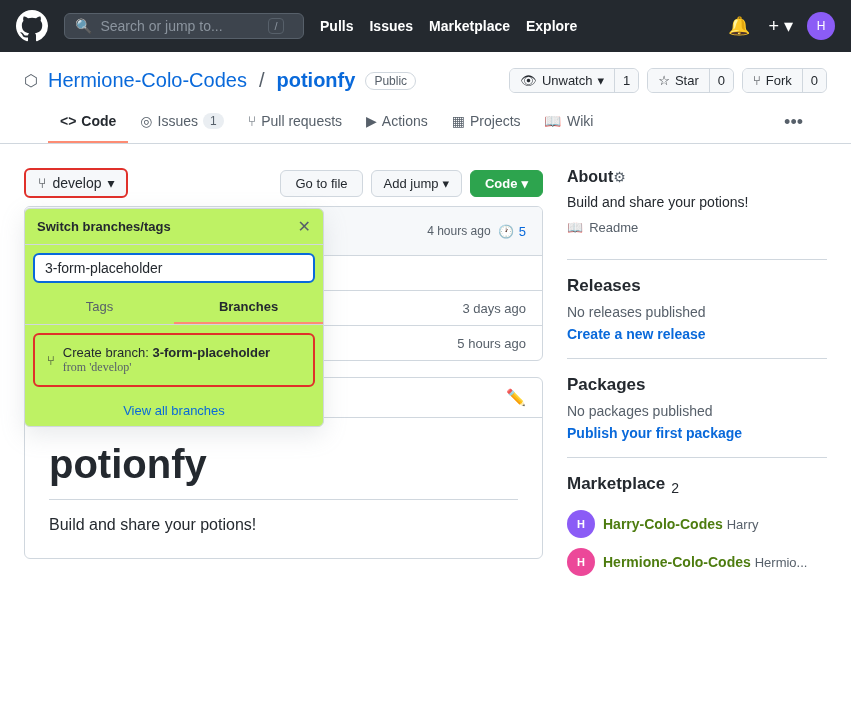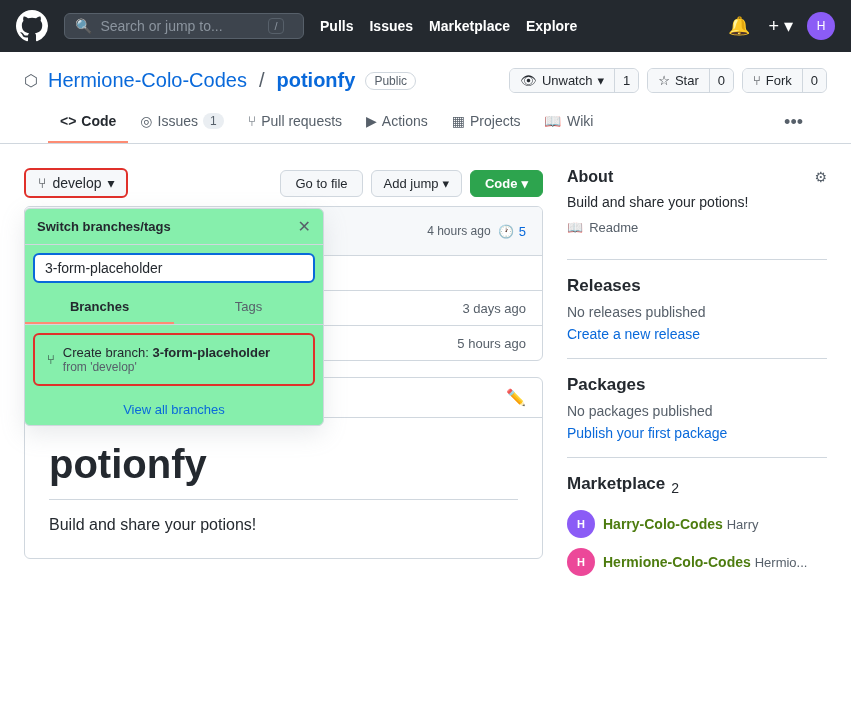--- a/index.html
+++ b/index.html
@@ -48,21 +48,21 @@
 
     
     .branch-toolbar { display: flex; align-items: center; gap: 8px; margin-bottom: 8px; position: relative; }
     .branch-btn { display: flex; align-items: center; gap: 6px; border: 2px solid #e0302a; border-radius: 6px; padding: 5px 12px; background: #f6f8fa; font-size: 14px; cursor: pointer; color: #24292f; font-weight: 500; }
     .branch-spacer { flex: 1; }
     .goto-btn { border: 1px solid #d0d7de; border-radius: 6px; padding: 5px 14px; background: #f6f8fa; font-size: 13px; cursor: pointer; color: #24292f; }
     .add-file-btn { display: flex; align-items: center; gap: 4px; border: 1px solid #d0d7de; border-radius: 6px; padding: 5px 12px; background: #f6f8fa; font-size: 13px; cursor: pointer; color: #24292f; }
     .code-btn { display: flex; align-items: center; gap: 4px; border: 1px solid #2da44e; border-radius: 6px; padding: 5px 14px; background: #2da44e; font-size: 13px; cursor: pointer; color: #fff; font-weight: 600; }
 
     
-    .dropdown-panel { position: absolute; top: 40px; left: 0; width: 300px; background: #86efac; border: 1px solid #d0d7de; border-radius: 6px; box-shadow: 0 8px 24px rgba(140,149,159,0.2); z-index: 100; }
+    .dropdown-panel { position: absolute; top: 40px; left: 0; width: 300px; background: #bef264; border: 1px solid #d0d7de; border-radius: 6px; box-shadow: 0 8px 24px rgba(140,149,159,0.2); z-index: 100; }
     .dropdown-header { display: flex; align-items: center; justify-content: space-between; padding: 8px 12px; border-bottom: 1px solid #d0d7de; font-size: 13px; font-weight: 600; }
     .dropdown-close { background: none; border: none; cursor: pointer; font-size: 16px; color: #57606a; }
     .dropdown-search { margin: 8px; border: 2px solid #0969da; border-radius: 6px; padding: 5px 10px; font-size: 14px; width: calc(100% - 16px); outline: none; color: #24292f; }
     .dropdown-tabs { display: flex; border-bottom: 1px solid #d0d7de; }
     .dropdown-tab { flex: 1; text-align: center; padding: 8px; font-size: 13px; cursor: pointer; color: #57606a; border-bottom: 2px solid transparent; }
     .dropdown-tab.active { color: #24292f; border-bottom: 2px solid #fd8c73; font-weight: 600; }
     .create-branch-item { display: flex; align-items: center; gap: 8px; padding: 10px 12px; border: 2px solid #e0302a; border-radius: 6px; margin: 8px; cursor: pointer; font-size: 13px; }
     .view-all-link { display: block; text-align: center; padding: 8px; color: #0969da; font-size: 13px; text-decoration: none; }
 
     
@@ -80,29 +80,29 @@
 
     
     .readme-box { border: 1px solid #d0d7de; border-radius: 6px; margin-top: 16px; overflow: hidden; }
     .readme-header { display: flex; align-items: center; justify-content: space-between; padding: 10px 16px; border-bottom: 1px solid #d0d7de; font-weight: 600; font-size: 14px; }
     .readme-content { padding: 24px; }
     .readme-title { font-size: 40px; font-weight: 700; margin-bottom: 16px; border-bottom: 1px solid #d0d7de; padding-bottom: 12px; }
     .readme-desc { font-size: 16px; color: #24292f; }
 
     
     .about-section { margin-bottom: 24px; }
-    .about-header { display: flex; align-items: center; justify-content: space-between; margin-bottom: 8px; }
+    .about-header { display: flex; align-items: center; margin-bottom: 8px; }
     .about-title { font-size: 16px; font-weight: 600; }
     .about-desc { font-size: 14px; color: #24292f; margin-bottom: 10px; }
     .about-link { display: flex; align-items: center; gap: 6px; color: #57606a; font-size: 13px; text-decoration: none; }
     .divider { border: none; border-top: 1px solid #d0d7de; margin: 16px 0; }
     .section-title { font-size: 17px; font-weight: 600; margin-bottom: 8px; }
     .section-title-with-badge { display: flex; align-items: center; gap: 6px; }
     .no-content { font-size: 14px; color: #57606a; margin-bottom: 6px; }
-    .create-link { color: #0969da; font-size: 14px; text-decoration: none; }
+    .create-link { color: #0969da; font-size: 14px; text-decoration: none; font-weight: bold; }
     .contributor-list { display: flex; flex-direction: column; gap: 10px; margin-top: 8px; }
     .contributor-item { display: flex; align-items: center; gap: 8px; }
     .contributor-avatar { width: 28px; height: 28px; border-radius: 50%; display: flex; align-items: center; justify-content: center; font-size: 11px; color: #fff; font-weight: 600; }
     .contributor-name { font-size: 14px; font-weight: 700; color: #4d7c0f; }
     .contributor-username { font-size: 13px; color: #57606a; }
 
     .gear-icon { cursor: pointer; color: #57606a; }
   </style>
 </head>
 <body>
@@ -204,28 +204,28 @@
         <span>▾</span>
       </button>
 
       <div class="dropdown-panel">
         <div class="dropdown-header">
           <span>Switch branches/tags</span>
           <button class="dropdown-close">✕</button>
         </div>
         <input class="dropdown-search" value="3-form-placeholder" style="">
         <div class="dropdown-tabs">
+          <div class="dropdown-tab">Tags</div>
           <div class="dropdown-tab active">Branches</div>
-          <div class="dropdown-tab">Tags</div>
         </div>
         <div class="create-branch-item">
           <span>⑂</span>
           <div>
             <span>Create branch: </span><strong>3-form-placeholder</strong>
-            <div style="font-size:12px;color:#57606a;">from 'develop'</div>
+            <div style="font-size:12px;color:#57606a;font-family:Liberation Serif, serif;">from 'develop'</div>
           </div>
         </div>
         <a class="view-all-link">View all branches</a>
       </div>
 
       <div class="branch-spacer"></div>
       <button class="goto-btn">Go to file</button>
       <button class="add-file-btn">
         <span>Add jump</span>
         <span>▾</span>

